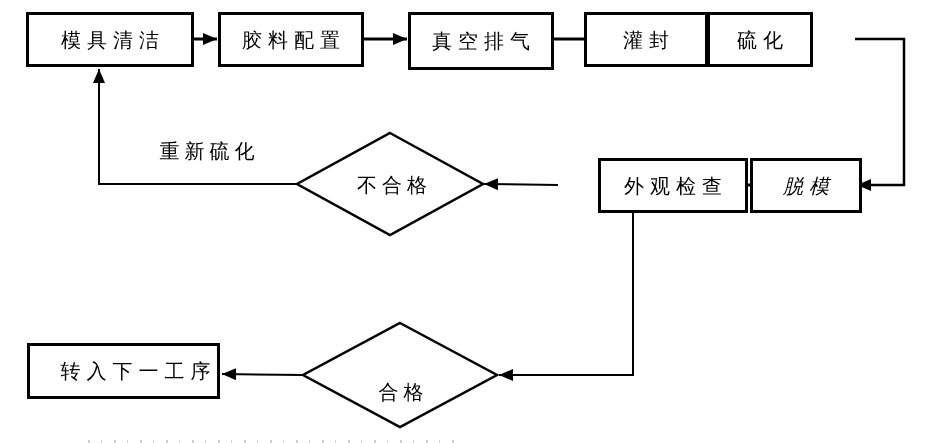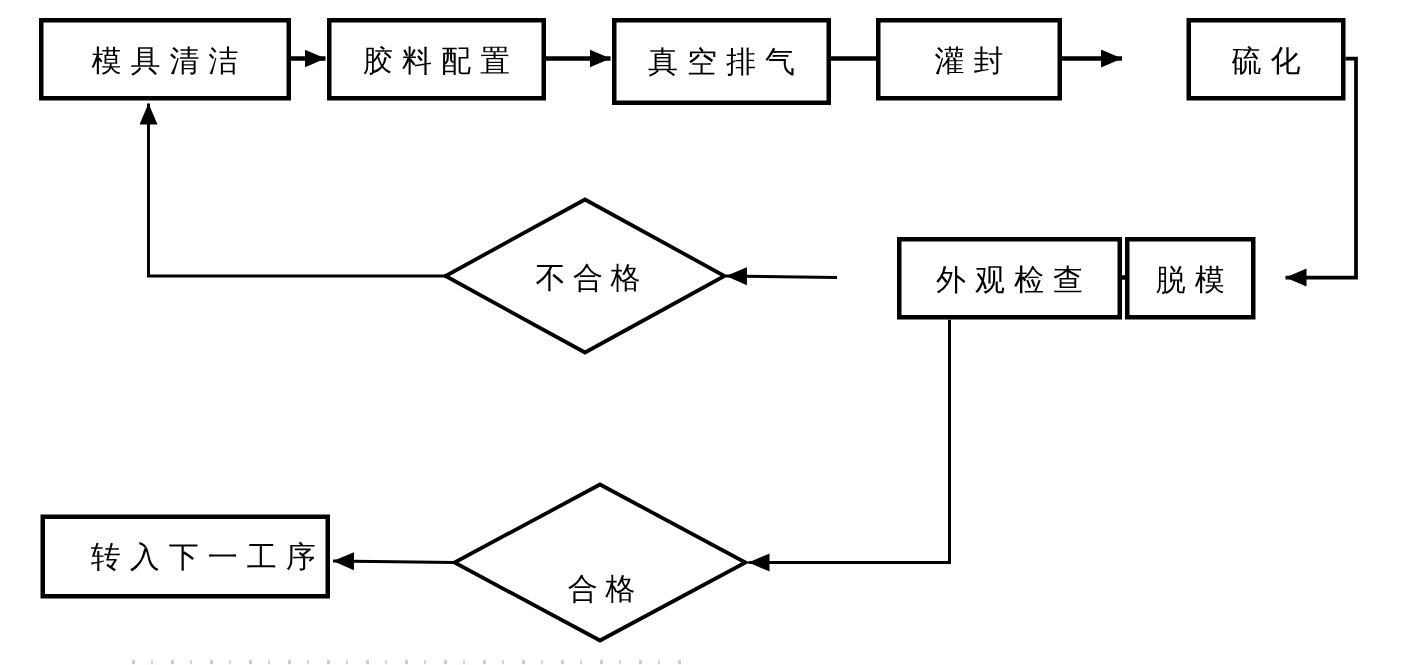--- a/index.html
+++ b/index.html
@@ -98,36 +98,37 @@
   </div>
 
   <div class="pbox" style="left:408px; top:12px; width:146px; height:58px;">
     <span>真空排气</span>
   </div>
 
   <div class="pbox" style="left:584px; top:12px; width:124px; height:55px;">
     <span>灌封</span>
   </div>
 
-  <div class="pbox" style="left:791px; top:12px; width:106px; height:55px;">
+  <div class="pbox" style="left:707px; top:12px; width:106px; height:55px;">
     <span>硫化</span>
   </div>
 
   <div class="pbox" style="left:558px; top:158px; width:150px; height:55px;margin-left:40px;">
     <span>外观检查</span>
   </div>
 
-  <div class="pbox" style="left:750px; top:158px; width:87px; height:55px;">
+  <div class="pbox" style="left:750px; top:158px; width:112px; height:55px;font-style:italic;">
     <span>脱模</span>
   </div>
 
   <div class="pbox" style="left:27px; top:343px; width:193px; height:56px;padding-left:24px;">
     <span>转入下一工序</span>
   </div>
 
   <div class="free-label" style="left:392px; top:185px;text-align:center;">不合格</div>
 
   <div class="free-label" style="left:401px; top:376px;margin-top:16px;">合格</div>
 
+  <div class="free-label" style="left:207px; top:151px;">重新硫化</div>
 
   <div class="caption-fragments"></div>
 
 </div>
 
 </body></html>

